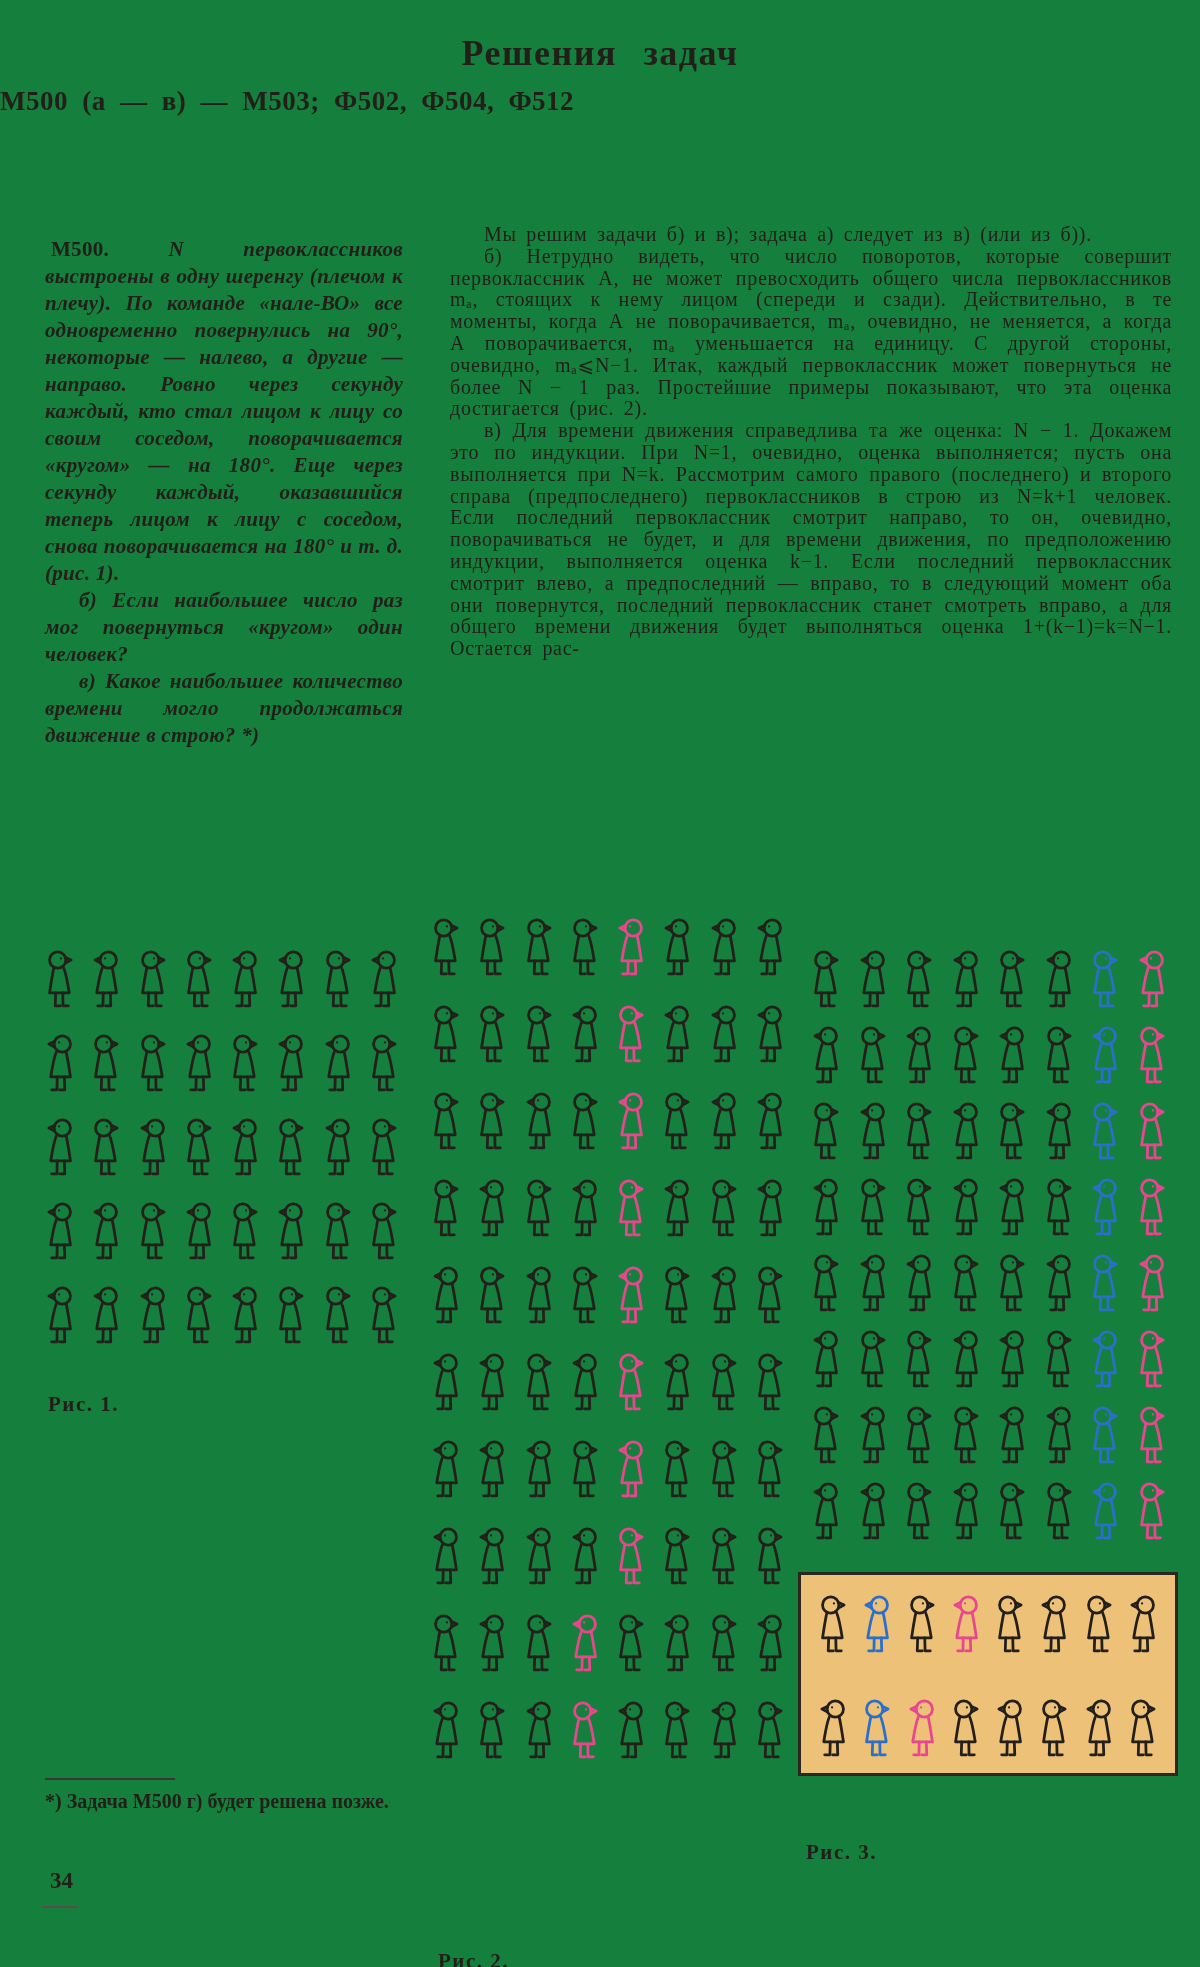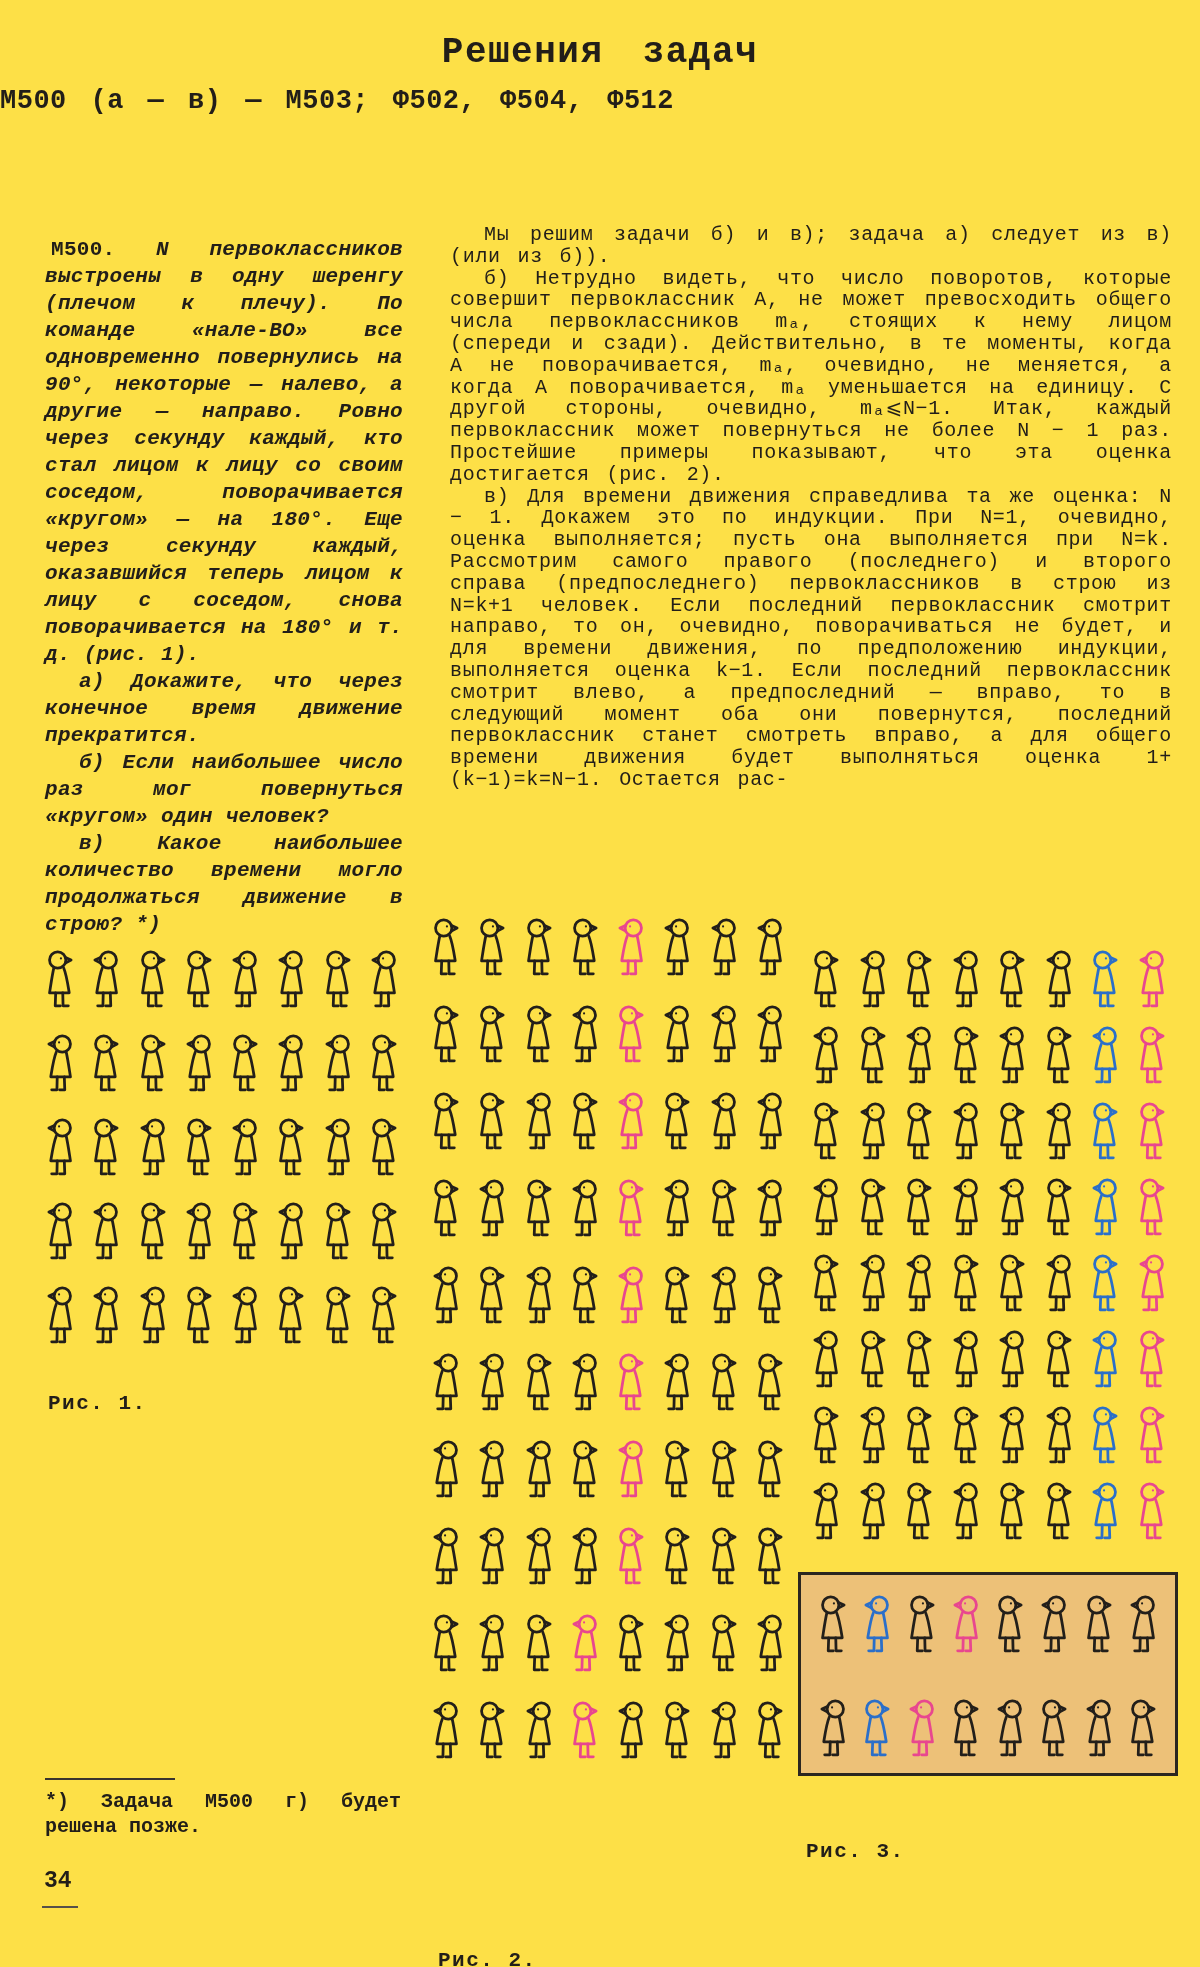--- a/index.html
+++ b/index.html
@@ -1,20 +1,20 @@
 <!DOCTYPE html>
 <html><head>
 <meta charset="utf-8">
 <style>
   * { margin:0; padding:0; box-sizing:border-box; }
   html,body { background:#9a968e; }
   .page {
     position:relative; width:1200px; height:1967px; margin:0 auto;
-    background:#fde047; color:#221e19;
-    font-family:Liberation Mono, monospace; overflow:hidden;
+    background:#15803d; color:#221e19;
+    font-family:Liberation Serif, serif; overflow:hidden;
   }
   .title {
     position:absolute; top:32px; left:0; width:100%; text-align:center;
     font-size:36px; font-weight:bold; letter-spacing:1.5px; word-spacing:16px;
   }
   .subtitle {
     position:absolute; top:86px; left:0; width:100%; text-align:left;
     font-size:27px; font-weight:bold; letter-spacing:0.5px; word-spacing:7px;
   }
   .left-col {
@@ -45,34 +45,33 @@
     border:3px solid #2b2620; padding:18px 12px 14px;
   }
   #fig3-box .fig-row + .fig-row { margin-top:42px; }
   .caption { position:absolute; font-size:21px; font-weight:bold; letter-spacing:1.5px; }
   #cap1 { left:48px;  top:1392px; }
   #cap2 { left:438px; top:1949px; }
   #cap3 { left:806px; top:1840px; }
   .footnote { position:absolute; left:45px; top:1778px; width:356px;
     font-size:20px; font-weight:bold; line-height:25px; text-align:justify; }
   .footnote-rule { display:block; width:130px; border-top:2.5px solid #3a352e; margin-bottom:9px; }
-  .page-number { position:absolute; left:44px; top:1868px; font-size:23px; font-weight:bold; }
+  .page-number { position:absolute; left:50px; top:1868px; font-size:23px; font-weight:bold; }
   .page-number-tick { position:absolute; left:42px; top:1906px; width:36px; border-top:2px solid #56504a; }
 </style>
 </head>
 <body>
 
 <div class="page">
 
   <div class="title">Решения задач</div>
   <div class="subtitle">М500 (а — в) — М503; Ф502, Ф504, Ф512</div>
 
   <div class="left-col">
     <p class="first"><span class="runin-label">М500.</span>&nbsp;<span>N первоклассников выстроены в одну шеренгу (плечом к плечу). По команде «нале-ВО» все одновременно повернулись на 90°, некоторые — налево, а другие — направо. Ровно через секунду каждый, кто стал лицом к лицу со своим соседом, поворачивается «кругом» — на 180°. Еще через секунду каждый, оказавшийся теперь лицом к лицу с соседом, снова поворачивается на 180° и т. д. (рис. 1).</span></p>
-    <p>а) Докажите, что через конечное время движение прекратится.</p>
     <p>б) Если наибольшее число раз мог повернуться «кругом» один человек?</p>
     <p>в) Какое наибольшее количество времени могло продолжаться движение в строю? *)</p>
   </div>
 
   <div class="right-col">
     <p>Мы решим задачи б) и в); задача а) следует из в) (или из б)).</p>
     <p>б) Нетрудно видеть, что число поворотов, которые совершит первоклассник А, не может превосходить общего числа первоклассников mₐ, стоящих к нему лицом (спереди и сзади). Действительно, в те моменты, когда А не поворачивается, mₐ, очевидно, не меняется, а когда А поворачивается, mₐ уменьшается на единицу. С другой стороны, очевидно, mₐ⩽N−1. Итак, каждый первоклассник может повернуться не более N − 1 раз. Простейшие примеры показывают, что эта оценка достигается (рис. 2).</p>
     <p>в) Для времени движения справедлива та же оценка: N − 1. Докажем это по индукции. При N=1, очевидно, оценка выполняется; пусть она выполняется при N=k. Рассмотрим самого правого (последнего) и второго справа (предпоследнего) первоклассников в строю из N=k+1 человек. Если последний первоклассник смотрит направо, то он, очевидно, поворачиваться не будет, и для времени движения, по предположению индукции, выполняется оценка k−1. Если последний первоклассник смотрит влево, а предпоследний — вправо, то в следующий момент оба они повернутся, последний первоклассник станет смотреть вправо, а для общего времени движения будет выполняться оценка 1+(k−1)=k=N−1. Остается рас-</p>
   </div>
 

